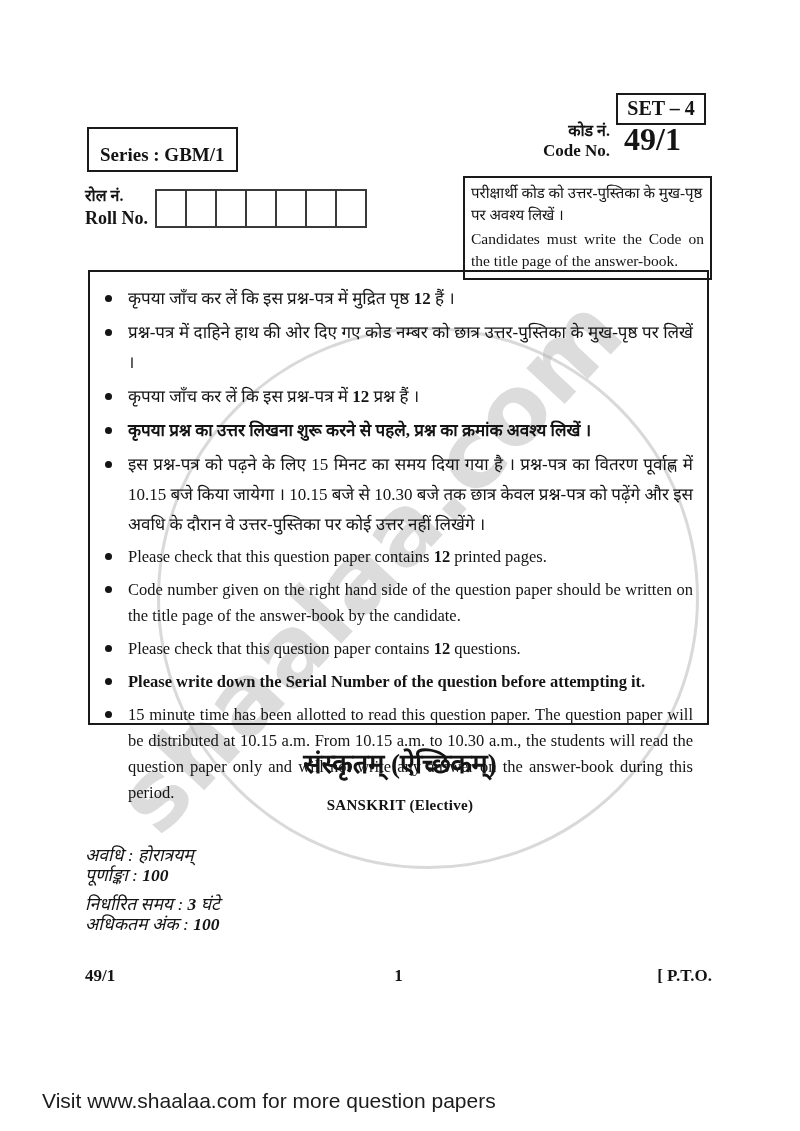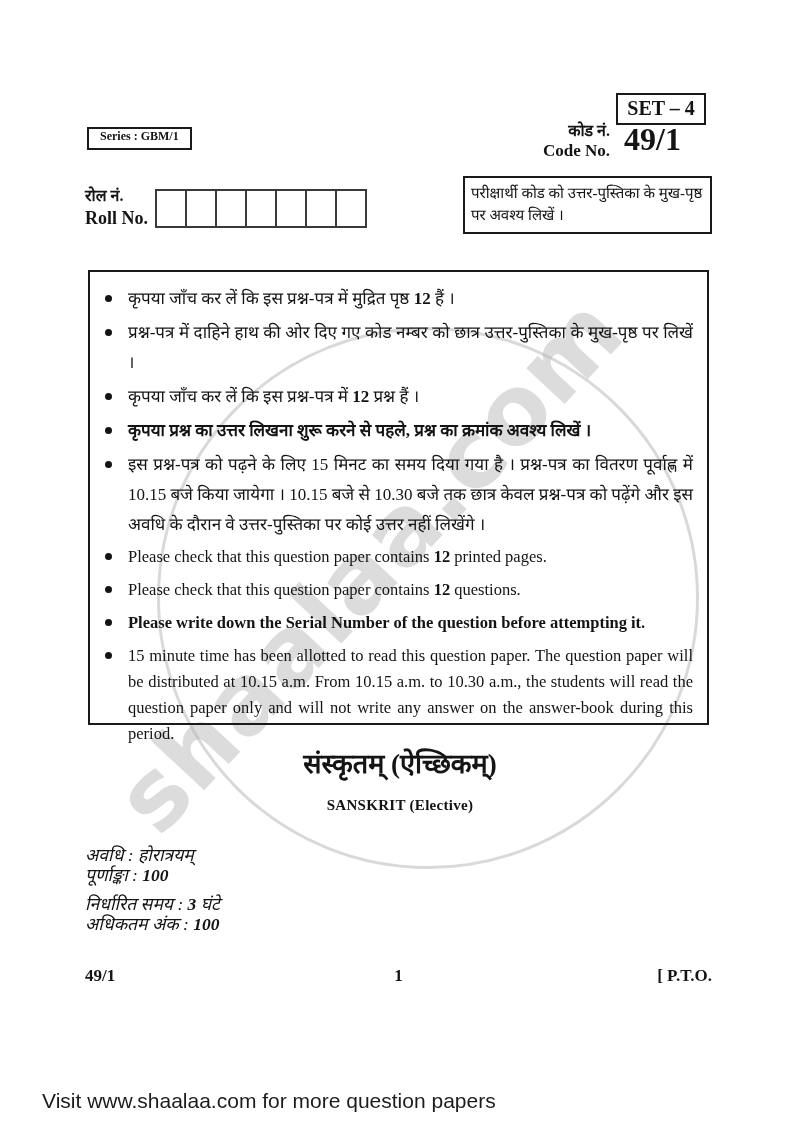--- a/index.html
+++ b/index.html
@@ -10,22 +10,22 @@
   .wm-ring{position:absolute;left:157px;top:327px;width:536px;height:536px;border:3px solid rgba(185,185,185,0.55);border-radius:50%;}
   .wm-text{position:absolute;left:30px;top:520px;width:660px;height:110px;line-height:110px;text-align:center;
     font-family:"DejaVu Sans",sans-serif;font-weight:bold;font-size:96px;letter-spacing:1px;
     color:rgba(178,178,178,0.45);transform:rotate(-47deg);white-space:nowrap;}
 
   .content{position:absolute;inset:0;}
 
   
   .set-box{position:absolute;left:616px;top:93px;width:86px;border:2px solid #1a1a1a;padding:2px 0 3px;
     text-align:center;font-weight:bold;font-size:20px;}
-  .series-box{position:absolute;left:87px;top:127px;border:2px solid #1a1a1a;padding:0 11px 4px;
-    font-weight:bold;font-size:12px;}
+  .series-box{position:absolute;left:87px;top:127px;border:2px solid #1a1a1a;padding:15px 11px 4px;
+    font-weight:bold;font-size:19px;}
   .code-labels{position:absolute;left:500px;top:121px;width:110px;text-align:right;font-weight:bold;line-height:20px;}
   .code-label-hi{font-size:16px;}
   .code-label-en{font-size:17px;}
   .code-value{position:absolute;left:624px;top:121px;font-weight:bold;font-size:32px;}
 
   .roll-labels{position:absolute;left:85px;top:184px;line-height:23px;font-weight:bold;}
   .roll-label-hi{font-size:16px;}
   .roll-label-en{font-size:18px;}
   .roll-cells{position:absolute;left:155px;top:189px;display:flex;}
   .roll-cell{width:28px;height:35px;border:2px solid #3a3a3a;margin-left:-2px;}
@@ -92,30 +92,32 @@
         <div class="roll-cell"></div>
         <div class="roll-cell"></div>
         <div class="roll-cell"></div>
         <div class="roll-cell"></div>
         <div class="roll-cell"></div>
         <div class="roll-cell"></div>
       </div>
 
     <div class="candidate-box">
       <div class="candidate-hi">परीक्षार्थी कोड को उत्तर-पुस्तिका के मुख-पृष्ठ पर अवश्य लिखें ।</div>
+      <div class="candidate-en">Candidates must write the Code on the title page of the answer-book.</div>
     </div>
 
     <div class="instructions-box">
       <ul class="instructions-list">
           <li class="instr hi"><span>कृपया जाँच कर लें कि इस प्रश्न-पत्र में मुद्रित पृष्ठ </span><b>12</b><span> हैं ।</span></li>
           <li class="instr hi"><span>प्रश्न-पत्र में दाहिने हाथ की ओर दिए गए कोड नम्बर को छात्र उत्तर-पुस्तिका के मुख-पृष्ठ पर लिखें ।</span></li>
           <li class="instr hi"><span>कृपया जाँच कर लें कि इस प्रश्न-पत्र में </span><b>12</b><span> प्रश्न हैं ।</span></li>
           <li class="instr hi bold"><span>कृपया प्रश्न का उत्तर लिखना शुरू करने से पहले, प्रश्न का क्रमांक अवश्य लिखें ।</span></li>
           <li class="instr hi"><span>इस प्रश्न-पत्र को पढ़ने के लिए 15 मिनट का समय दिया गया है । प्रश्न-पत्र का वितरण पूर्वाह्ण में 10.15 बजे किया जायेगा । 10.15 बजे से 10.30 बजे तक छात्र केवल प्रश्न-पत्र को पढ़ेंगे और इस अवधि के दौरान वे उत्तर-पुस्तिका पर कोई उत्तर नहीं लिखेंगे ।</span></li>
           <li class="instr en"><span>Please check that this question paper contains </span><b>12</b><span> printed pages.</span></li>
+          <li class="instr en"><span>Code number given on the right hand side of the question paper should be written on the title page of the answer-book by the candidate.</span></li>
           <li class="instr en"><span>Please check that this question paper contains </span><b>12</b><span> questions.</span></li>
           <li class="instr en bold"><span>Please write down the Serial Number of the question before attempting it.</span></li>
           <li class="instr en"><span>15 minute time has been allotted to read this question paper. The question paper will be distributed at 10.15 a.m. From 10.15 a.m. to 10.30 a.m., the students will read the question paper only and will not write any answer on the answer-book during this period.</span></li>
         </ul>
     </div>
 
     <div class="title-hi">संस्कृतम् (ऐच्छिकम्)</div>
     <div class="title-en">SANSKRIT (Elective)</div>
 
     <div class="meta">

